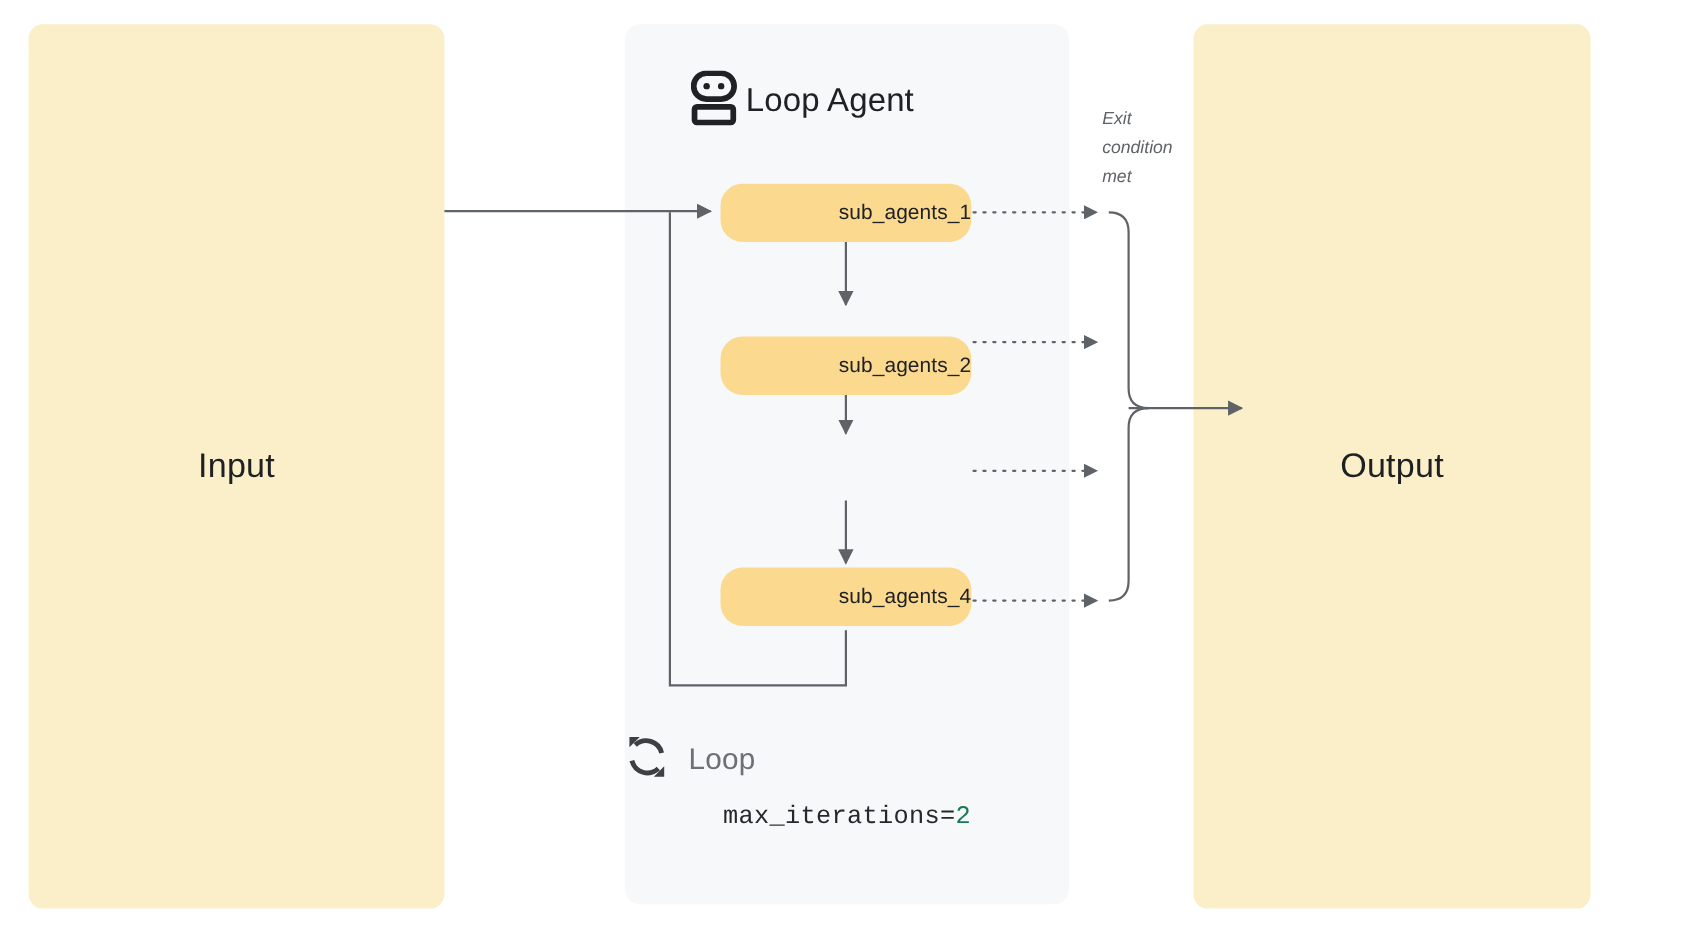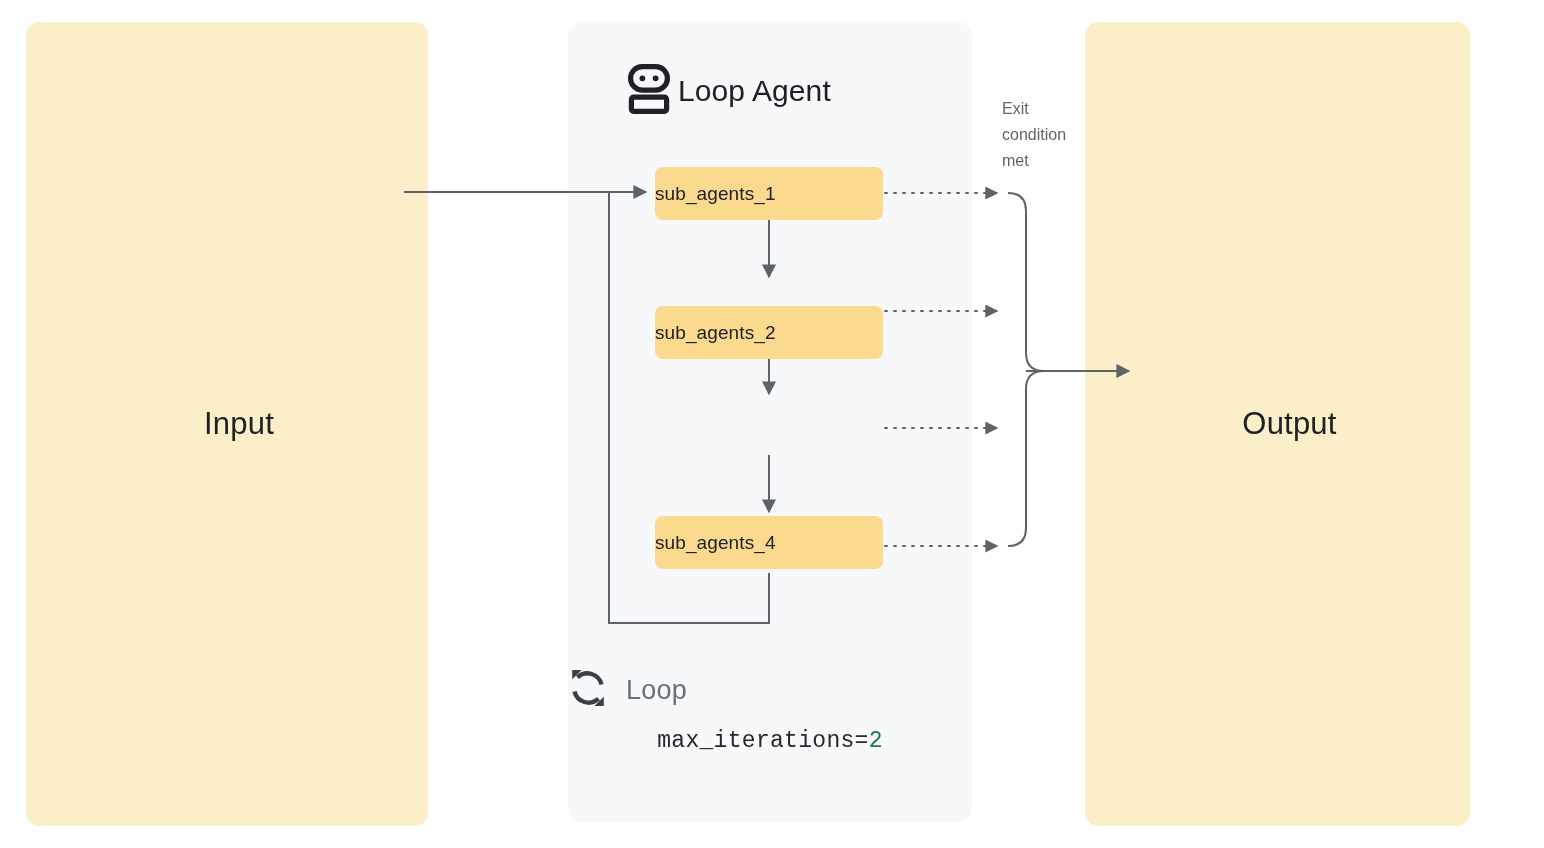--- a/index.html
+++ b/index.html
@@ -21,21 +21,20 @@
   }
 
   
   .io-box {
     position: absolute;
     background: #FAEFC9;
     border-radius: 13px;
     display: flex;
     align-items: center;
     justify-content: center;
-    padding-left: 24px;
   }
   .io-label {
     font-size: 31px;
     color: #1f2023;
     letter-spacing: 0.2px;
   }
   #input-box  { left: 26px;   top: 22px; width: 378px; height: 804px; }
   #output-box { left: 1085px; top: 22px; width: 361px; height: 804px; }
 
   
@@ -66,24 +65,24 @@
   }
   .robot-icon { display: block; }
 
   
   .agent-box {
     position: absolute;
     left: 655px;
     width: 228px;
     height: 53px;
     background: #FBD98E;
-    border-radius: 8px;
-    display: flex;
-    align-items: center;
-    justify-content: flex-start;
+    border-radius: 20px;
+    display: flex;
+    align-items: center;
+    justify-content: flex-end;
   }
   .agent-box .agent-label {
     font-size: 19px;
     color: #202124;
     letter-spacing: 0.1px;
   }
   #agent-box-0 { top: 167px; }
   #agent-box-1 { top: 285px; margin-top: 21px; }
   #agent-box-2 { top: 402px; }
   #agent-box-3 { top: 516px; }
@@ -121,20 +120,21 @@
   
   #exit-caption {
     position: absolute;
     left: 1002px;
     top: 96px;
     width: 104px;
     font-size: 16px;
     line-height: 1.62;
     color: #5f6368;
     white-space: pre-line;
+    font-style: italic;
   }
 
   
   #wires {
     position: absolute;
     left: 0;
     top: 0;
     width: 1544px;
     height: 848px;
     pointer-events: none;

